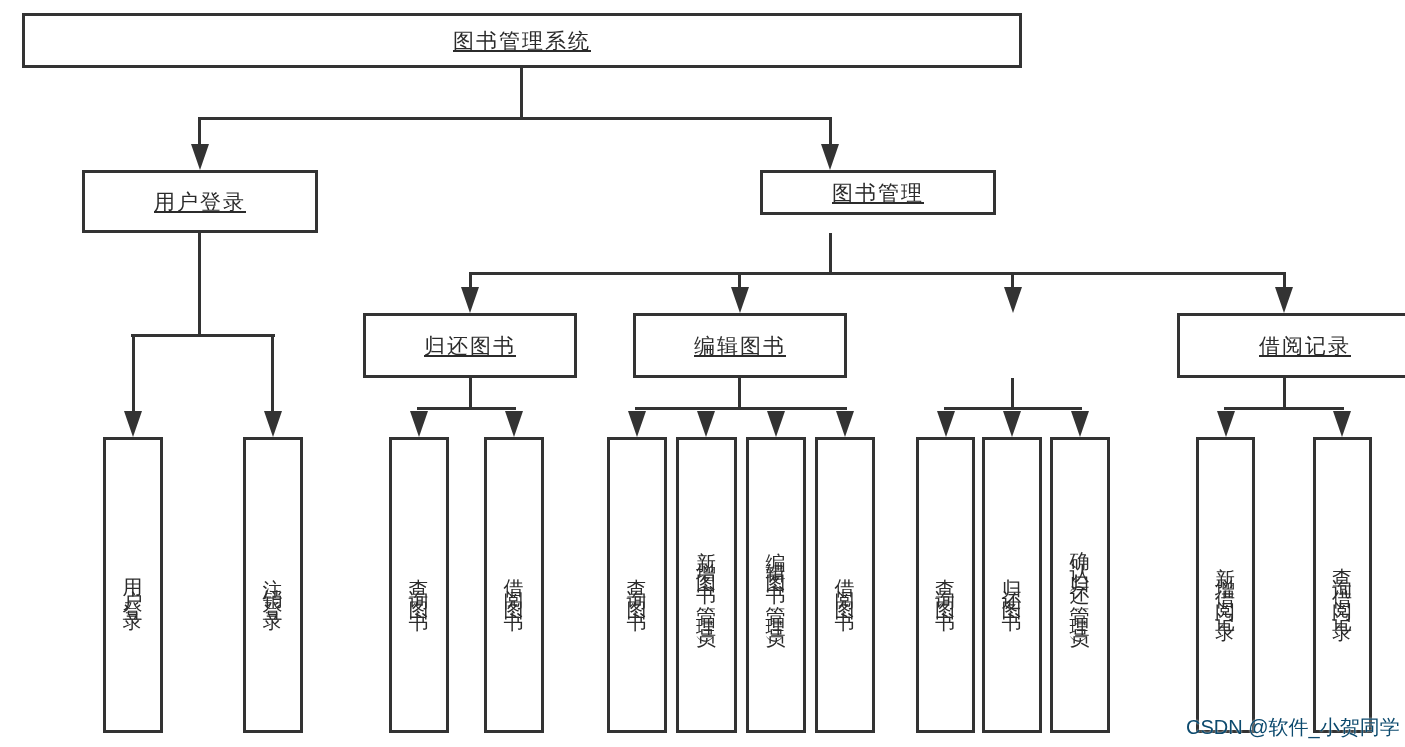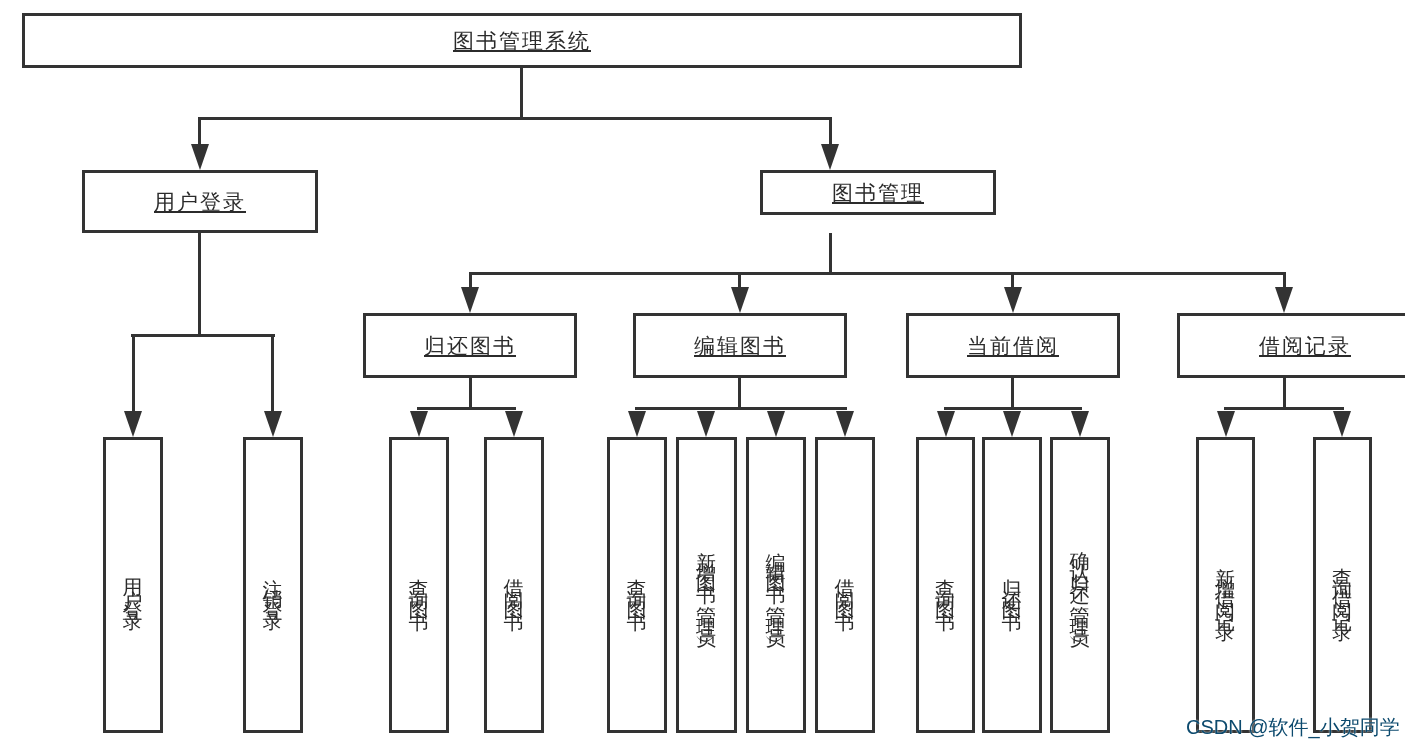--- a/index.html
+++ b/index.html
@@ -115,23 +115,20 @@
     </div>
     <div class="node h-node" style="left: 712px; top: 170px; width: 236px; height: 45px; border-color: rgb(51, 51, 51); color: rgb(43, 43, 43); margin-left: 48px;">
       <span class="node-label">图书管理</span>
     </div>
     <div class="node h-node" style="left: 363px; top: 313px; width: 214px; height: 65px; border-color: rgb(51, 51, 51); color: rgb(43, 43, 43);">
       <span class="node-label">归还图书</span>
     </div>
     <div class="node h-node" style="left: 633px; top: 313px; width: 214px; height: 65px; border-color: rgb(51, 51, 51); color: rgb(43, 43, 43);">
       <span class="node-label">编辑图书</span>
     </div>
-    <div class="node h-node" style="left: 906px; top: 313px; width: 214px; height: 65px; border-color: rgb(51, 51, 51); color: rgb(43, 43, 43);">
-      <span class="node-label">当前借阅</span>
-    </div>
     <div class="node h-node" style="left: 1177px; top: 313px; width: 256px; height: 65px; border-color: rgb(51, 51, 51); color: rgb(43, 43, 43);">
       <span class="node-label">借阅记录</span>
     </div>
     <div class="node v-node" style="left: 103px; top: 437px; width: 60px; height: 296px; border-color: rgb(51, 51, 51); color: rgb(43, 43, 43);">
       <span class="node-label">用户登录</span>
     </div>
     <div class="node v-node" style="left: 243px; top: 437px; width: 60px; height: 296px; border-color: rgb(51, 51, 51); color: rgb(43, 43, 43);">
       <span class="node-label">注销登录</span>
     </div>
     <div class="node v-node" style="left: 389px; top: 437px; width: 60px; height: 296px; border-color: rgb(51, 51, 51); color: rgb(43, 43, 43);">

